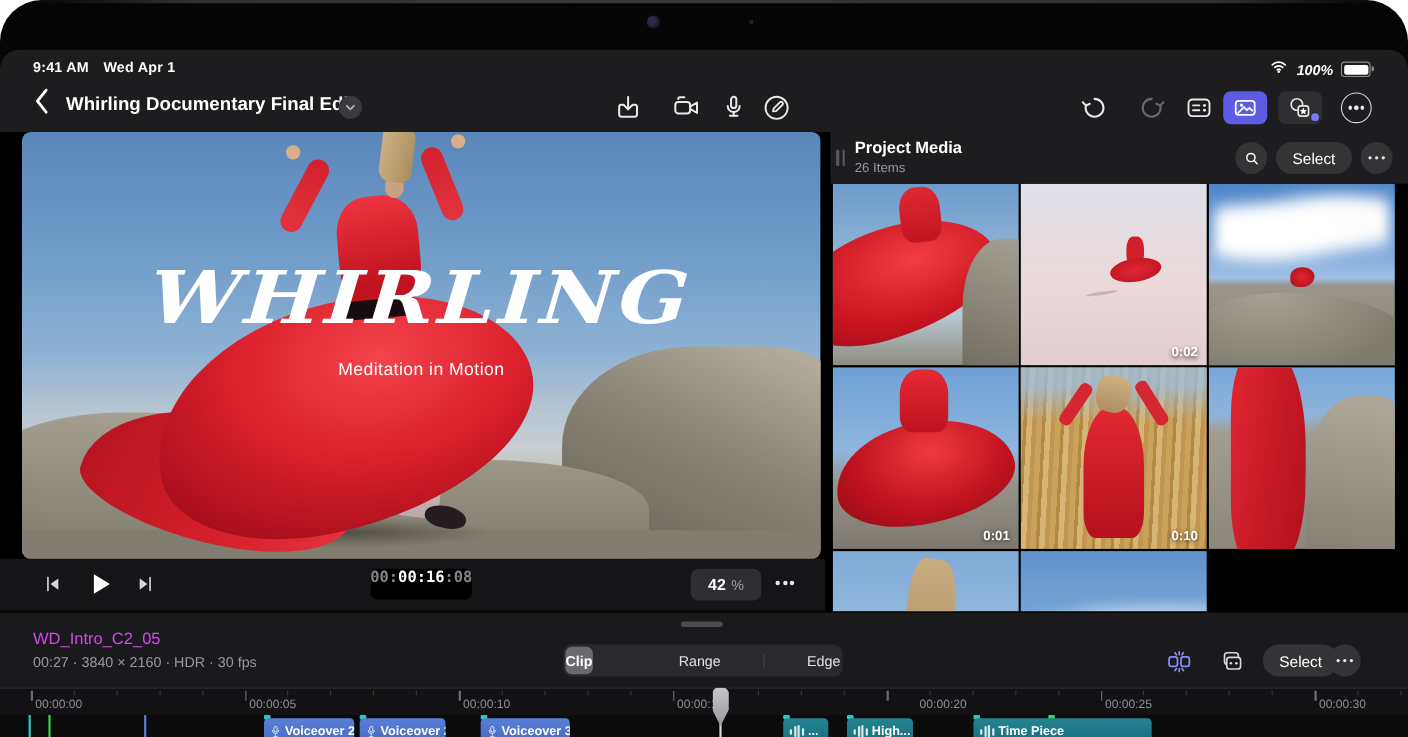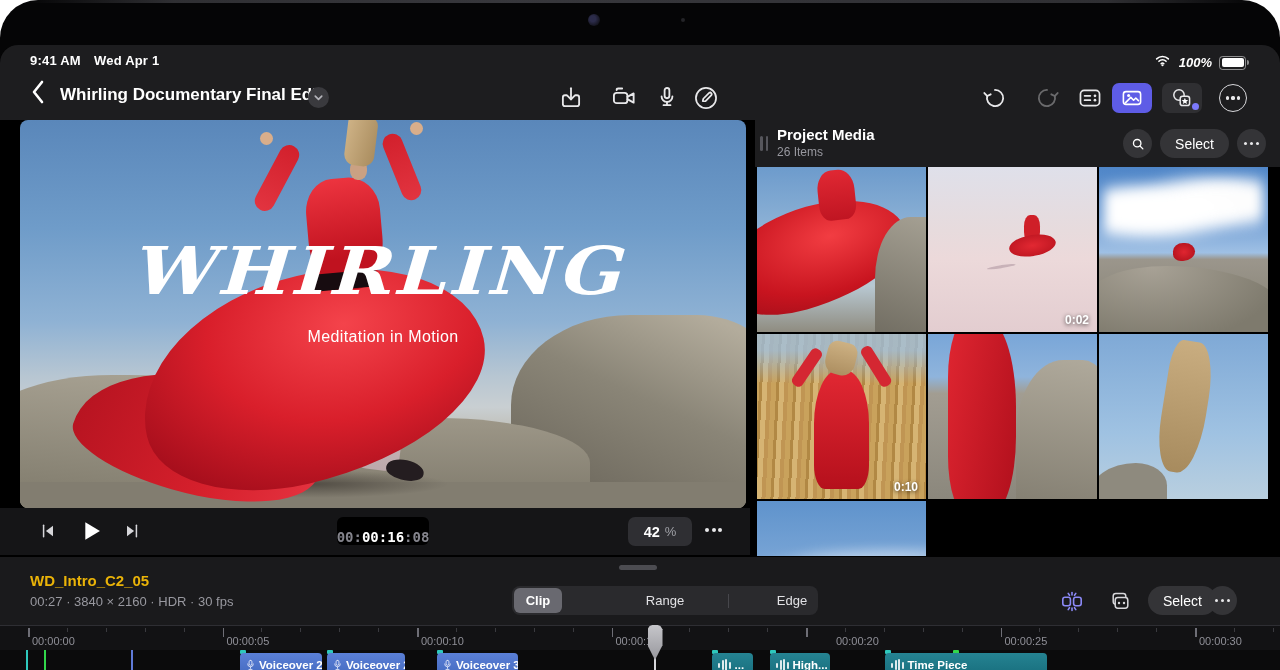--- a/index.html
+++ b/index.html
@@ -84,21 +84,21 @@
   .v-title{position:absolute;left:0;right:0;top:112px;text-align:center;color:#fff;
     font-family:"DejaVu Serif",serif;font-style:italic;font-weight:900;font-size:66px;
     letter-spacing:3px;transform:scaleX(1.12) skewX(-4deg);}
   .v-sub{position:absolute;left:0;right:0;top:208px;text-align:center;color:#fff;
     font-size:16px;font-weight:500;letter-spacing:.4px;}
 
   
   .transport{position:absolute;left:0;top:463px;width:750px;height:47px;background:#151517;}
   .tr-ic{position:absolute;cursor:pointer;}
   .timecode{position:absolute;left:337px;top:9px;width:92px;height:28px;background:#000;border-radius:6px;
-    display:flex;align-items:flex-end;justify-content:center;cursor:pointer;
+    display:flex;align-items:flex-start;justify-content:center;cursor:pointer;
     font-family:"DejaVu Sans Mono",monospace;font-size:14px;font-weight:700;}
   .tc-dim{color:#84848c;} .tc-main{color:#fff;}
   .zoombox{position:absolute;left:628px;top:9px;width:64px;height:29px;background:#2f2f33;border-radius:7px;
     display:flex;align-items:center;justify-content:center;gap:5px;cursor:pointer;}
   .zoombox .zv{font-size:14.5px;font-weight:600;color:#fff;}
   .zoombox .zu{font-size:13px;color:#9fa0a6;}
 
   
   .panel{position:absolute;left:755px;top:75px;width:525px;height:436px;background:#000;}
   .p-head{position:absolute;left:0;top:0;width:525px;height:47px;background:#1d1d1f;}
@@ -186,23 +186,23 @@
   .sky-clouds{background:linear-gradient(180deg,#5f93cc 0%,#7fa9d8 45%,#a9c6e2 100%);}
   .sky-clouds .a{left:-5%;top:28%;width:110%;height:48%;filter:blur(4px);
     background:radial-gradient(ellipse at 40% 50%,rgba(255,255,255,.95),rgba(255,255,255,0) 65%),
                radial-gradient(ellipse at 78% 38%,rgba(255,255,255,.8),transparent 60%);}
 
   
   .bottom{position:absolute;left:0;top:511px;width:1280px;height:114px;background:#1a1a1c;
     border-top:1px solid #000;overflow:hidden;}
   .handle{position:absolute;left:619px;top:8px;width:38px;height:5px;border-radius:3px;
     background:#4c4c51;cursor:row-resize;}
-  .clipname{position:absolute;left:30px;top:15px;font-size:15px;font-weight:700;color:#eab308;}
+  .clipname{position:absolute;left:30px;top:15px;font-size:15px;font-weight:400;color:#d946ef;}
   .clipinfo{position:absolute;left:30px;top:37px;font-size:13px;color:#98989f;}
-  .seg-wrap{position:absolute;left:512px;top:29px;width:306px;height:29px;background:#2a2a2d;
+  .seg-wrap{position:absolute;left:512px;top:29px;width:254px;height:29px;background:#2a2a2d;
     border-radius:8px;display:flex;align-items:center;padding:2px;box-sizing:border-box;gap:39px;}
   .seg{flex:1;height:25px;line-height:25px;text-align:center;font-size:13px;color:#e2e2e5;
     border-radius:6px;cursor:pointer;}
   .seg.sel{background:#696970;color:#fff;font-weight:700;}
   .seg-div{width:1px;height:14px;background:#47474c;}
   .bt-ic{position:absolute;top:32px;width:24px;height:24px;cursor:pointer;}
   .bt-select{position:absolute;left:1148px;top:29px;}
   .bt-more{position:absolute;left:1208px;top:29px;}
 
   .ruler{position:absolute;left:0;top:68px;width:1280px;height:25px;background:#121214;
@@ -430,20 +430,25 @@
           </div>
           <div class="thumb salt-flat-red-dervish">
             <div class="a"></div>
             <div class="b"></div>
             <span class="dur">0:02</span>
           </div>
           <div class="thumb badlands-clouds">
             <div class="a"></div>
             <div class="b"></div>
             <span class="dur">0:02</span>
+          </div>
+          <div class="thumb whirl-red-close">
+            <div class="a"></div>
+            <div class="b"></div>
+            <span class="dur">0:01</span>
           </div>
           <div class="thumb golden-reeds">
             <div class="a"></div>
             <div class="b"></div>
             <span class="dur">0:10</span>
           </div>
           <div class="thumb red-figure-hills">
             <div class="a"></div>
             <div class="b"></div>
           </div>

